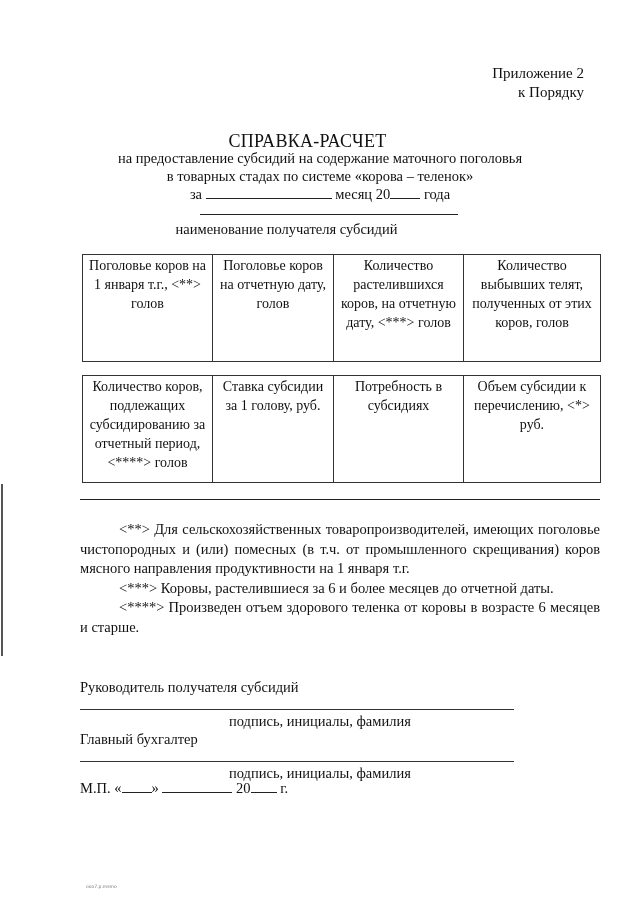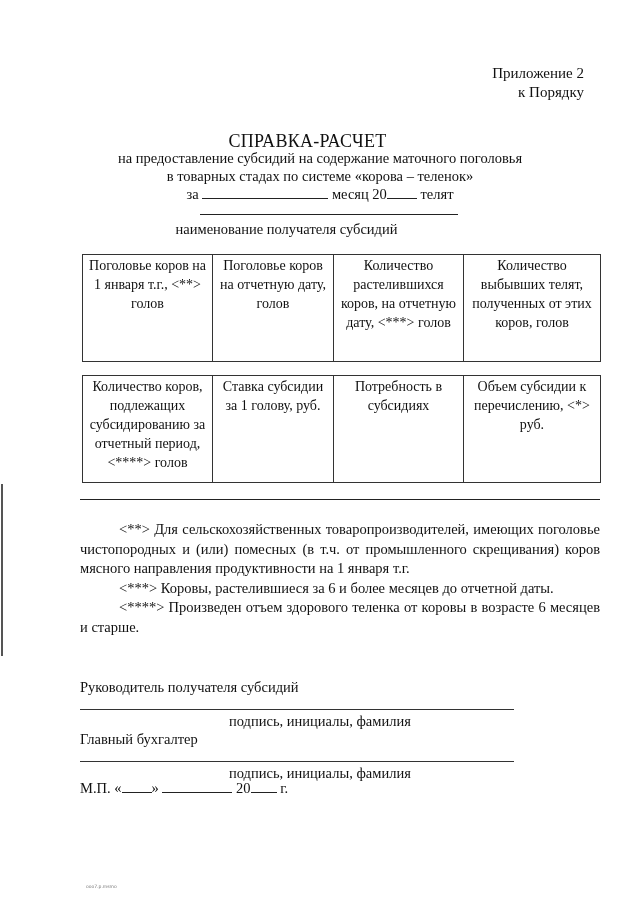--- a/index.html
+++ b/index.html
@@ -51,21 +51,21 @@
 </div>
 
 <div class="abs title">СПРАВКА-РАСЧЕТ</div>
 <div class="abs subtitle sub1">на предоставление субсидий на содержание маточного поголовья</div>
 <div class="abs subtitle sub2">в товарных стадах по системе «корова – теленок»</div>
 
 <div class="abs period-line">
   <span>за</span>
   <span class="blank" style="width:126px"></span>
   <span>месяц 20</span><span class="blank" style="width:30px"></span>
-  <span>телят</span>
+  <span>года</span>
 </div>
 
 <div class="abs recipient-line"></div>
 <div class="abs recipient-label">наименование получателя субсидий</div>
 
 <table class="grid t1">
   <colgroup>
       <col class="c1">
       <col class="c2">
       <col class="c3">

